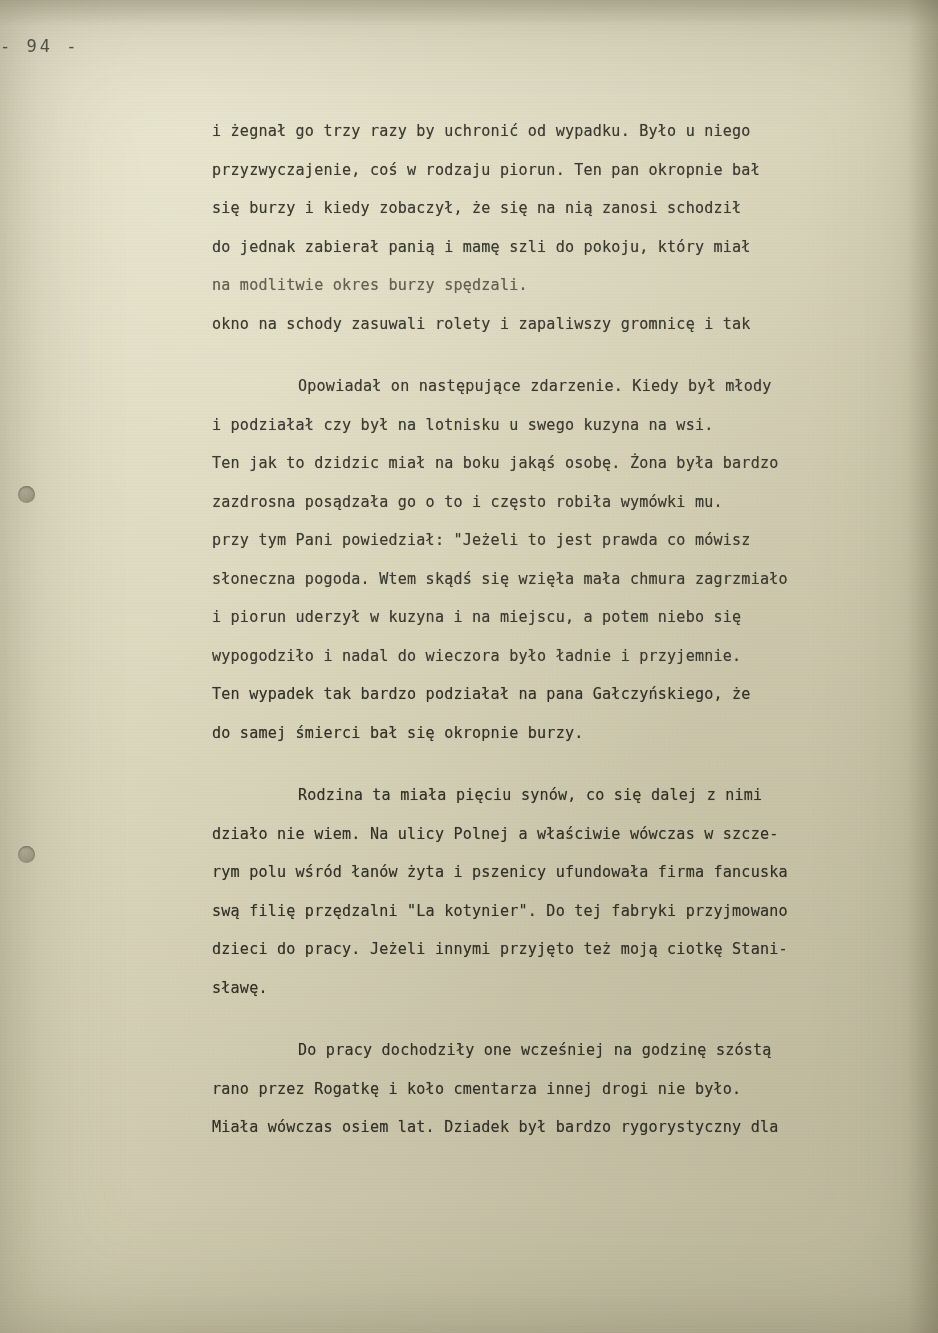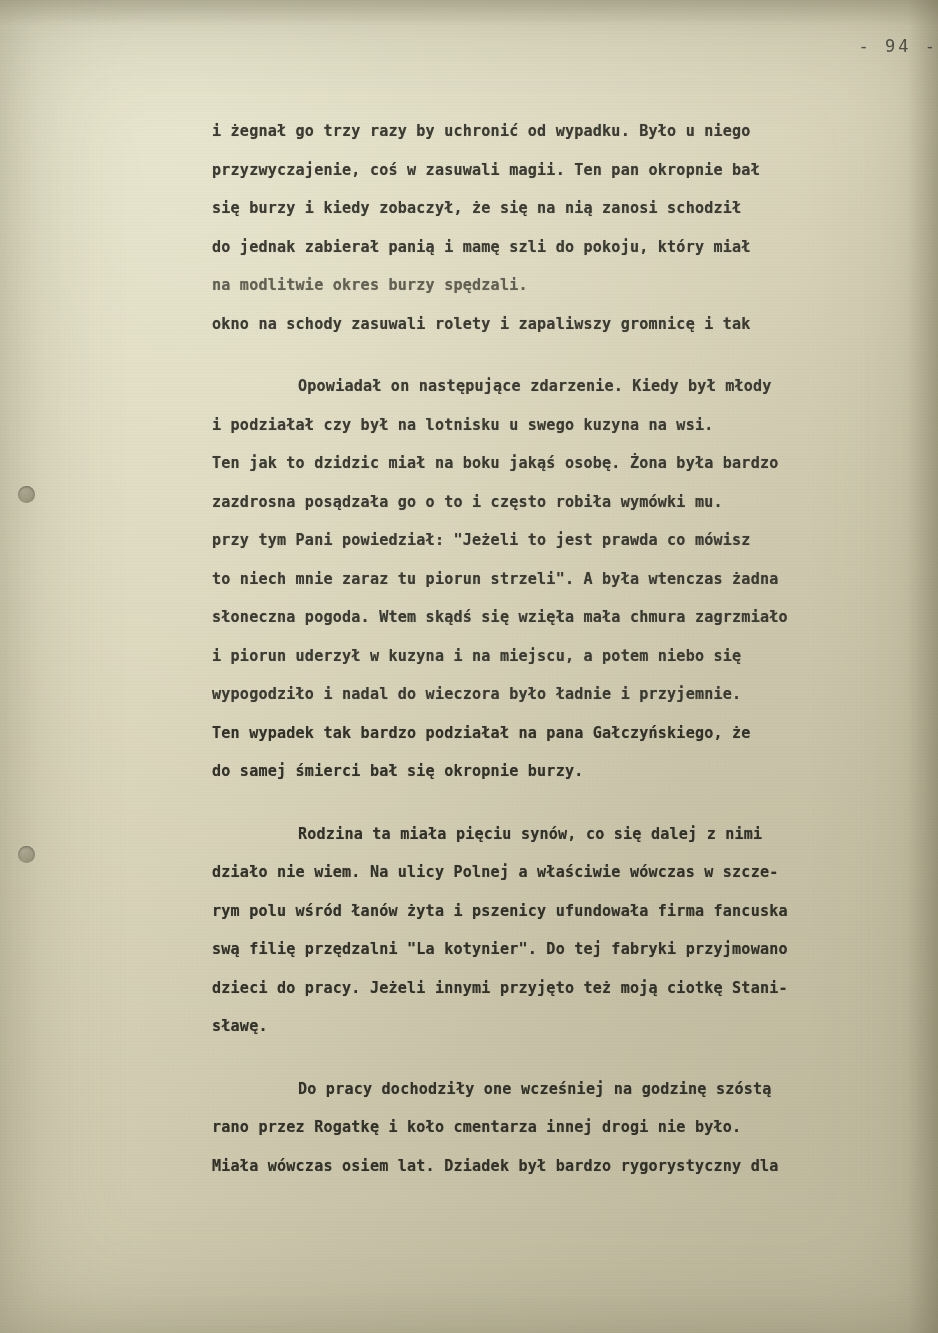--- a/index.html
+++ b/index.html
@@ -35,21 +35,21 @@
     inset: 0;
     pointer-events: none;
     box-shadow: inset 0 0 120px rgba(80,75,50,0.30), inset 0 0 40px rgba(80,75,50,0.12);
   }
 
   .page-number {
     position: absolute;
     top: 36px;
     left: 0;
     width: 938px;
-    text-align: right;
+    text-align: left;
     font-size: 17px;
     letter-spacing: 3px;
     color: #43433d;
     opacity: 0.9;
   }
 
   .body-text {
     position: absolute;
     top: 112px;
     left: 212px;
@@ -61,21 +61,20 @@
   }
   .para:last-child { margin-bottom: 0; }
 
   .line {
     font-size: 15.1px;
     line-height: 38.5px;
     white-space: pre;
     letter-spacing: 0.2px;
     color: #3b3b34;
     text-shadow: 0 0 0.7px rgba(60,58,40,0.55);
-    font-weight: bold;
   }
   .line.indent { text-indent: 86px; }
   .line.faint { color: #4e4d42; opacity: 0.86; }
   .line.strong { color: #32322b; }
 
   
   .hole {
     position: absolute;
     width: 17px;
     height: 17px;
@@ -107,34 +106,33 @@
 
   <div class="page-number">-  94  -</div>
 
   <div class="hole hole-1"></div>
   <div class="hole hole-2"></div>
 
   <div class="body-text">
 
     <div class="para">
       <div class="line">i żegnał go trzy razy by uchronić od wypadku. Było u niego</div>
-      <div class="line">przyzwyczajenie, coś w zasuwali magii. Ten pan okropnie bał</div>
+      <div class="line">przyzwyczajenie, coś w rodzaju piorun. Ten pan okropnie bał</div>
       <div class="line">się burzy i kiedy zobaczył, że się na nią zanosi schodził</div>
       <div class="line">do jednak zabierał panią i mamę szli do pokoju, który miał</div>
       <div class="line faint">na modlitwie okres burzy spędzali.</div>
       <div class="line">okno na schody zasuwali rolety i zapaliwszy gromnicę i tak</div>
     </div>
 
     <div class="para">
       <div class="line indent">Opowiadał on następujące zdarzenie. Kiedy był młody</div>
       <div class="line">i podziałał czy był na lotnisku u swego kuzyna na wsi.</div>
       <div class="line">Ten jak to dzidzic miał na boku jakąś osobę. Żona była bardzo</div>
       <div class="line">zazdrosna posądzała go o to i często robiła wymówki mu.</div>
       <div class="line">przy tym Pani powiedział: "Jeżeli to jest prawda co mówisz</div>
-      <div class="line">to niech mnie zaraz tu piorun strzeli". A była wtenczas żadna</div>
       <div class="line">słoneczna pogoda. Wtem skądś się wzięła mała chmura zagrzmiało</div>
       <div class="line">i piorun uderzył w kuzyna i na miejscu, a potem niebo się</div>
       <div class="line">wypogodziło i nadal do wieczora było ładnie i przyjemnie.</div>
       <div class="line strong">Ten wypadek tak bardzo podziałał na pana Gałczyńskiego, że</div>
       <div class="line strong">do samej śmierci bał się okropnie burzy.</div>
     </div>
 
     <div class="para">
       <div class="line indent strong">Rodzina ta miała pięciu synów, co się dalej z nimi</div>
       <div class="line strong">działo nie wiem. Na ulicy Polnej a właściwie wówczas w szcze-</div>

